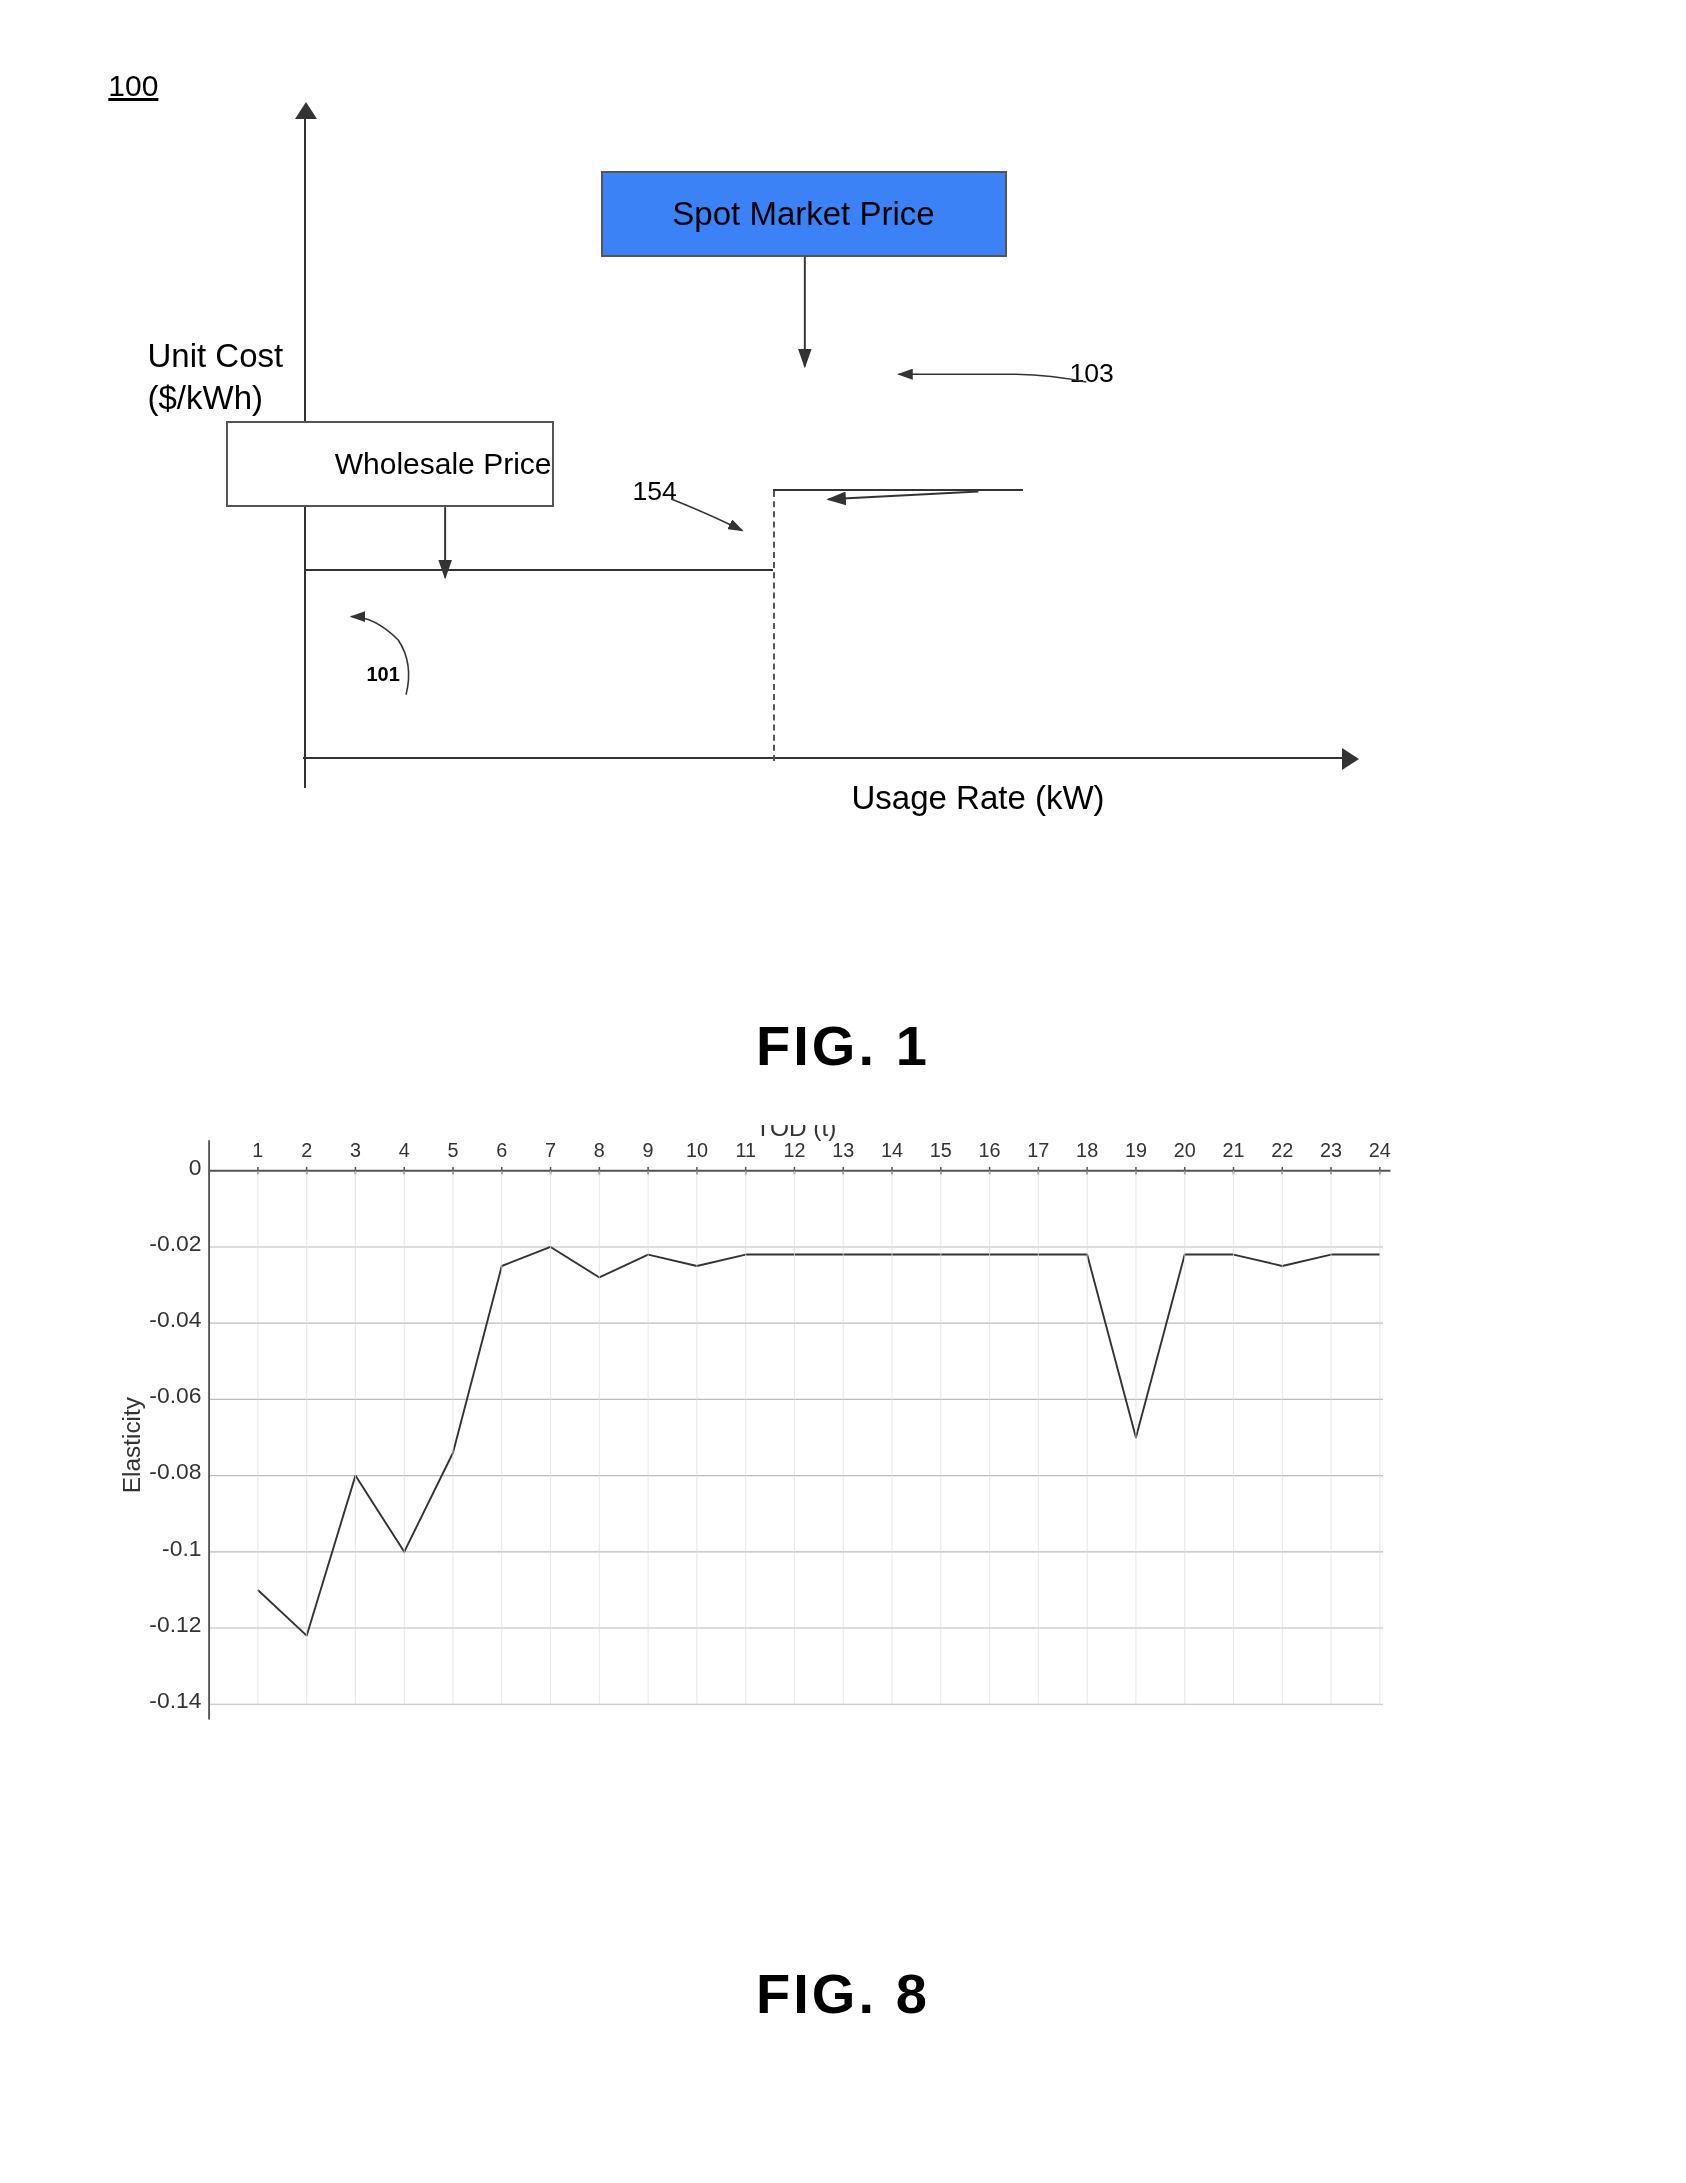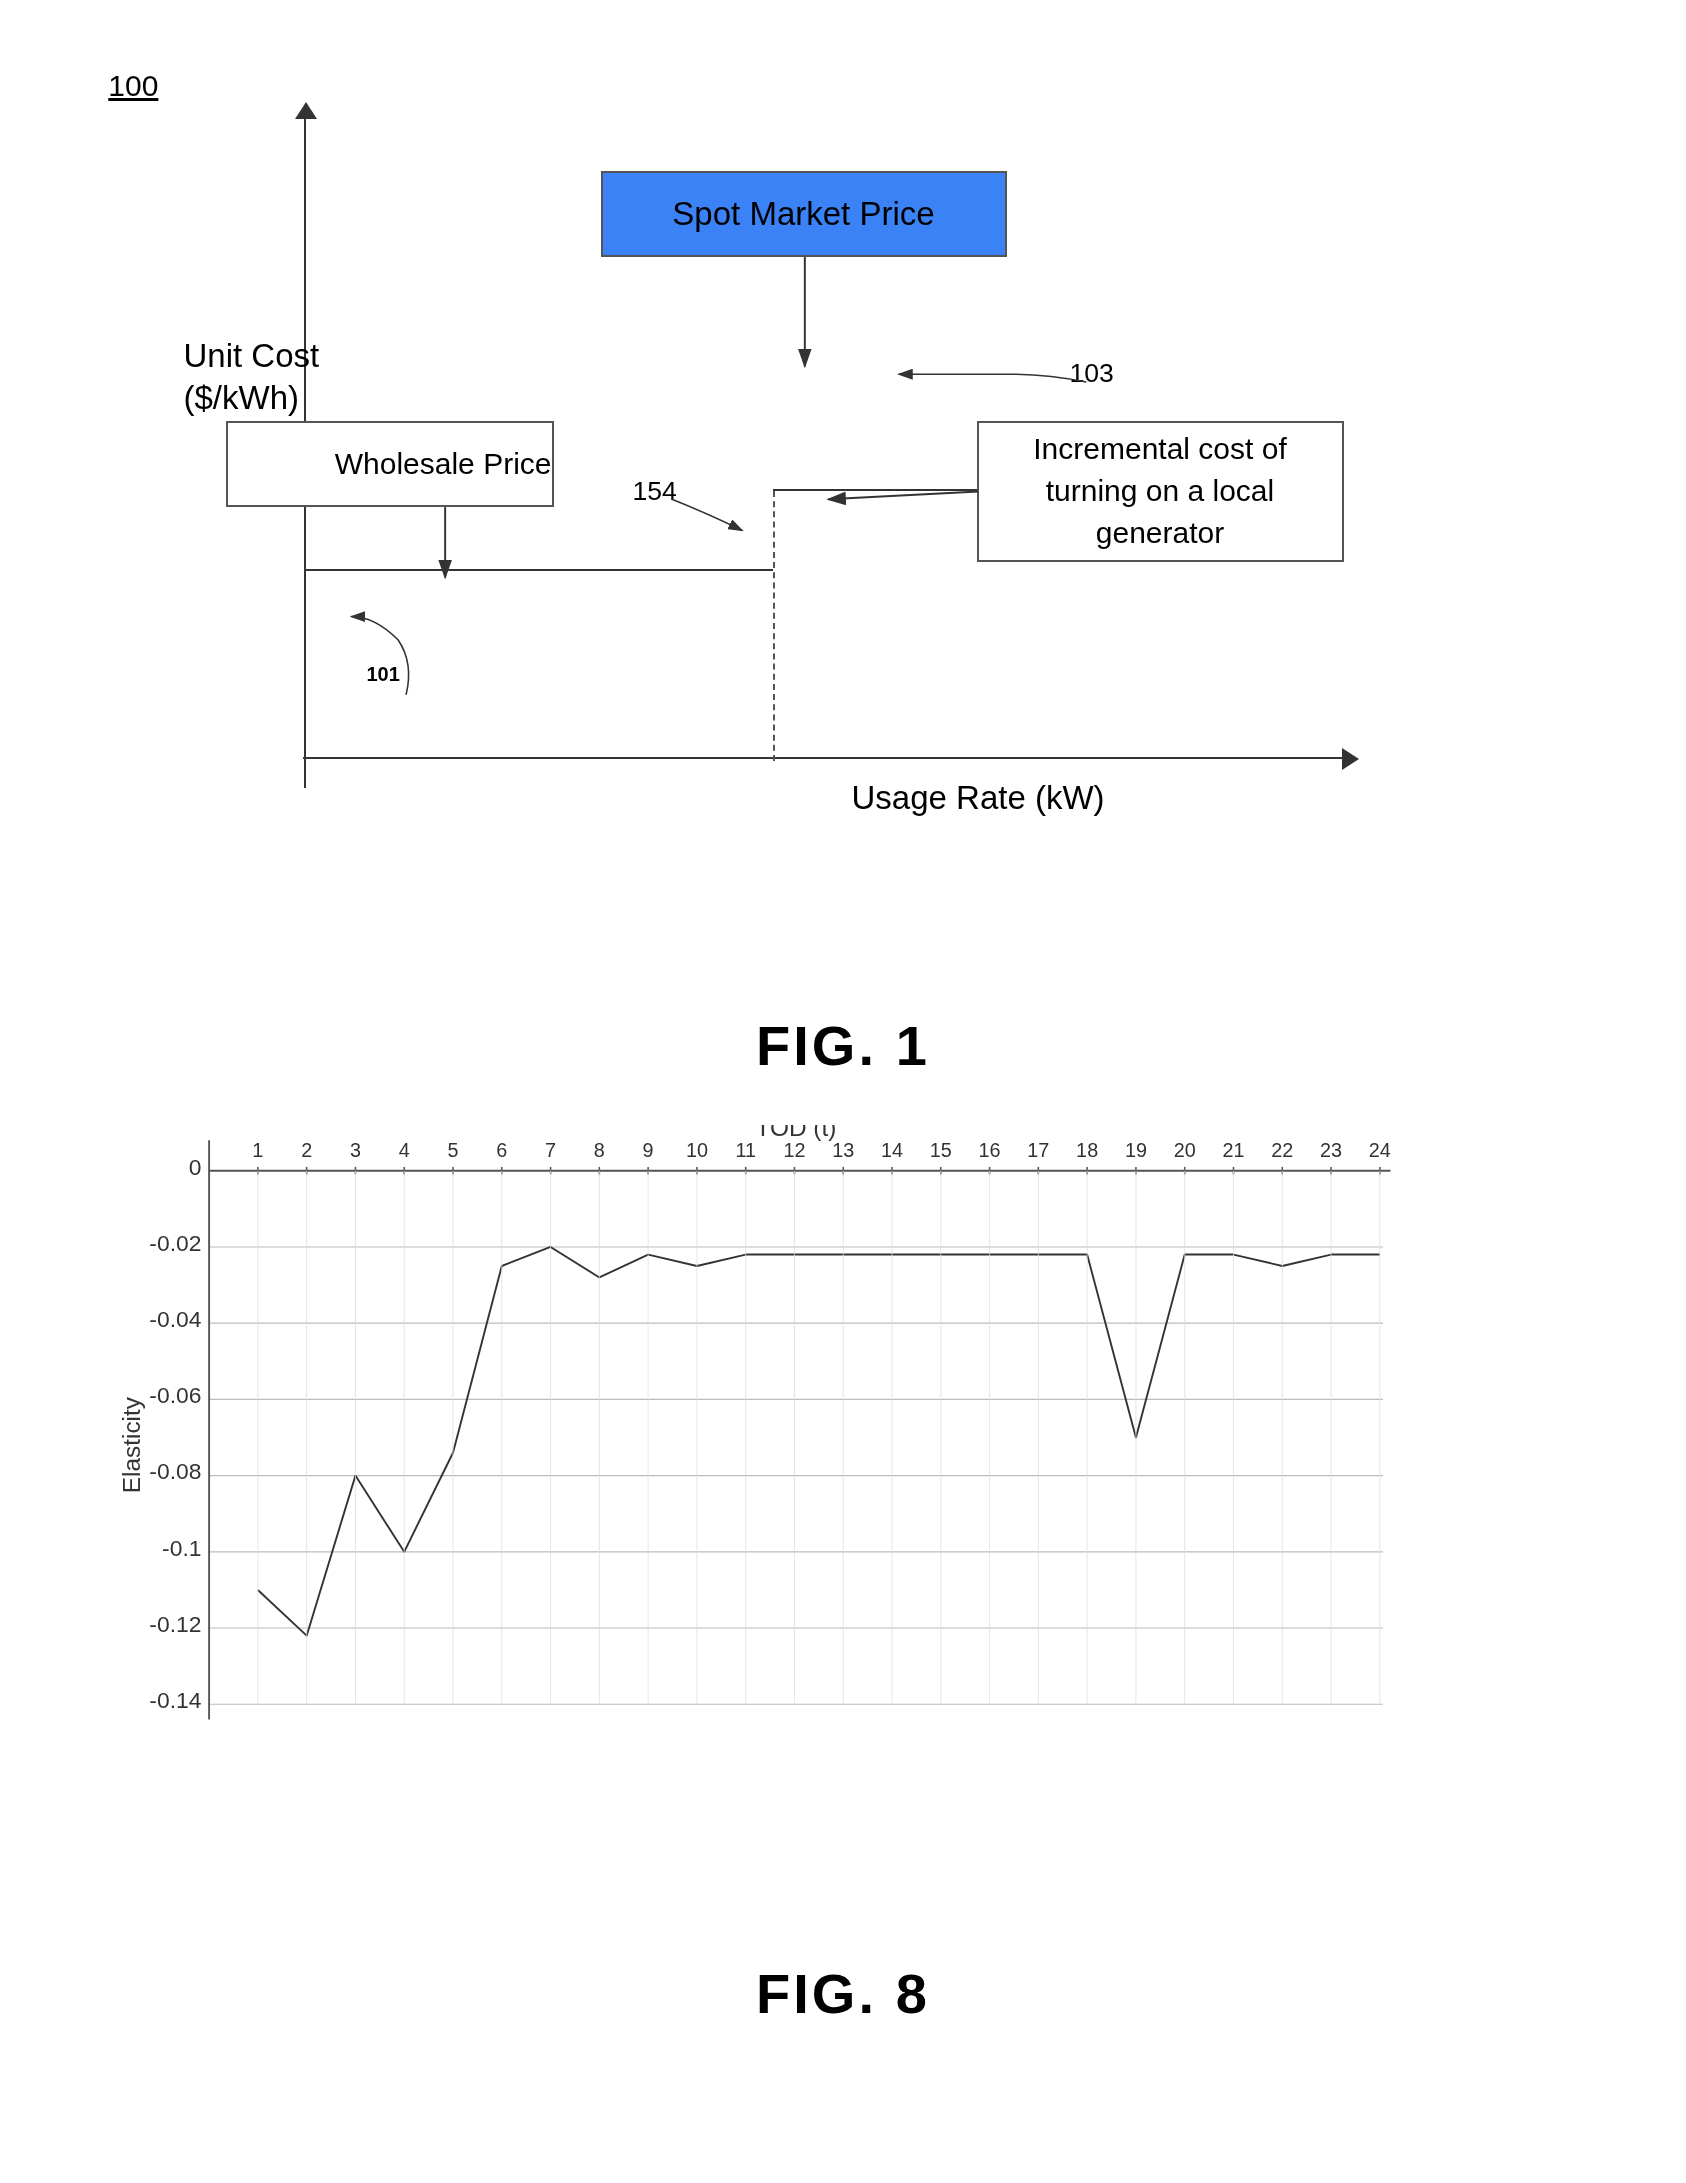--- a/index.html
+++ b/index.html
@@ -85,21 +85,20 @@
       border-left: 17px solid #333;
     }
 
     
     .y-axis-label {
       position: absolute;
       left: 0px;
       top: 219px;
       font-size: 33px;
       line-height: 1.3;
-      margin-left: 36px;
     }
 
     
     .x-axis-label {
       position: absolute;
       left: 704px;
       top: 663px;
       font-size: 33px;
     }
 
@@ -265,23 +264,20 @@
       <div class="step-line-h2"></div>
 
       <div class="box-spot">
         <span>Spot Market Price</span>
       </div>
 
       <div class="box-wholesale">
         <span>Wholesale Price</span>
       </div>
 
-      <div class="box-incremental">
-        <span>Incremental cost of<br>turning on a local<br>generator</span>
-      </div>
 
       <div class="ref-101">
         <span>101</span>
       </div>
       <div class="ref-102">
         <span>154</span>
       </div>
       <div class="ref-103">
         <span>103</span>
       </div>

